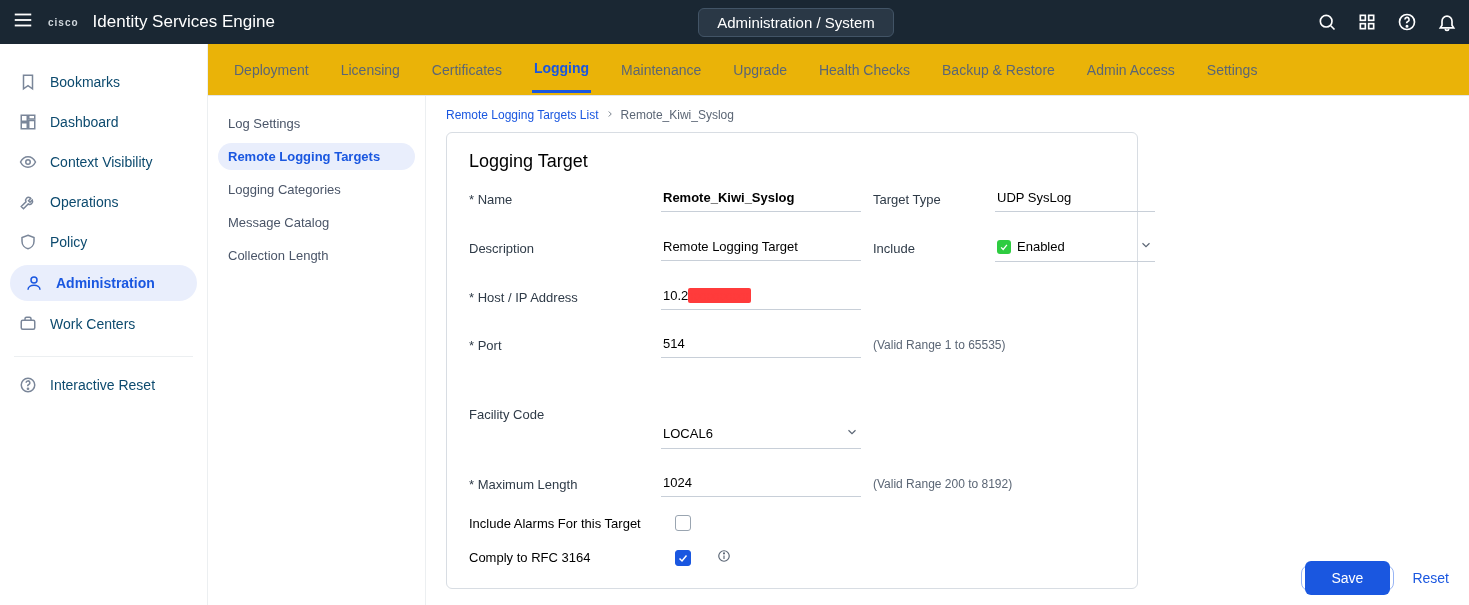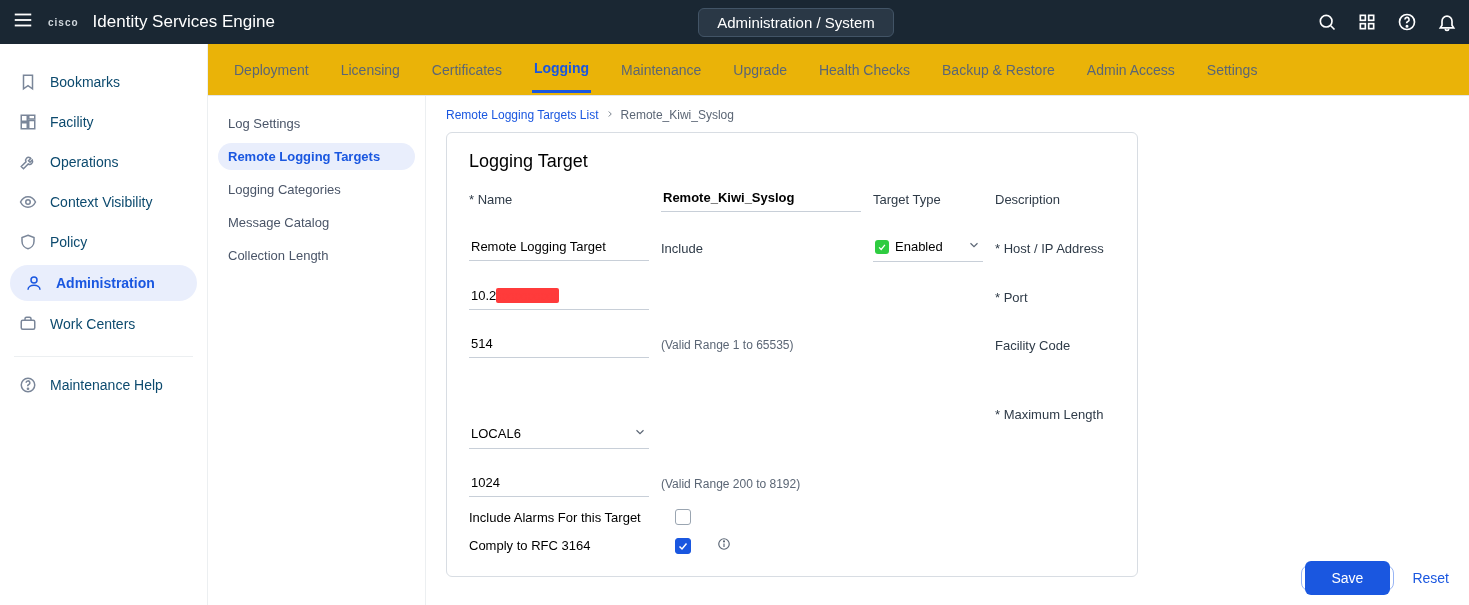--- a/index.html
+++ b/index.html
@@ -92,21 +92,21 @@
   .status-pill {
     display:inline-flex; align-items:center; gap:6px; border-bottom:1px solid #c8cfd8; padding:4px 2px 6px 2px;
     font-size:13px; cursor:pointer; width:100%;
   }
   .status-dot { width:14px; height:14px; background:#2ecc40; border-radius:3px; display:inline-flex; align-items:center; justify-content:center;}
   .status-dot svg { width:10px; height:10px; }
   .hint { font-size: 12px; color:#5b6675; }
 
   .redact { background:#ff3b3b; color:#ff3b3b; border-radius:2px; padding:0 2px; user-select:none;}
 
-  .chk-row { display:flex; align-items:center; gap:26px; margin-top:12px; font-size:13px;}
+  .chk-row { display:flex; align-items:center; gap:26px; margin-top:18px; font-size:13px;}
   .chk-row .lbl2 { width: 180px; }
   .checkbox {
     width:16px; height:16px; border:1px solid #9aa5b1; border-radius:3px; display:inline-flex;
     align-items:center; justify-content:center; cursor:pointer;
   }
   .checkbox.checked { background:#1a57e0; border-color:#1a57e0; }
   .checkbox.checked svg { width:12px; height:12px; }
   .info-ic svg { width:14px; height:14px; stroke:#5b6675;}
 
   .footer-actions {
@@ -181,38 +181,38 @@
     </div>
     <div class="side-item">
       <span class="ico">
           <svg viewBox="0 0 24 24" fill="none" stroke="#7a8699" stroke-width="2">
             <rect x="3" y="3" width="8" height="8"></rect>
             <rect x="13" y="3" width="8" height="5"></rect>
             <rect x="13" y="10" width="8" height="11"></rect>
             <rect x="3" y="13" width="8" height="8"></rect>
           </svg>
         </span>
-      <span>Facility</span>
-    </div>
-    <div class="side-item">
-      <span class="ico">
-          <svg viewBox="0 0 24 24" fill="none" stroke="#7a8699" stroke-width="2">
-            <path d="M14.7 6.3a4 4 0 00-5.4 5.4L3 18l3 3 6.3-6.3a4 4 0 005.4-5.4l-3 3-2-2 3-3z"></path>
-          </svg>
-        </span>
-      <span>Operations</span>
+      <span>Dashboard</span>
     </div>
     <div class="side-item">
       <span class="ico">
           <svg viewBox="0 0 24 24" fill="none" stroke="#7a8699" stroke-width="2">
             <circle cx="12" cy="12" r="3"></circle>
             <path d="M2 12s3.5-7 10-7 10 7 10 7-3.5 7-10 7S2 12 2 12z"></path>
           </svg>
         </span>
       <span>Context Visibility</span>
+    </div>
+    <div class="side-item">
+      <span class="ico">
+          <svg viewBox="0 0 24 24" fill="none" stroke="#7a8699" stroke-width="2">
+            <path d="M14.7 6.3a4 4 0 00-5.4 5.4L3 18l3 3 6.3-6.3a4 4 0 005.4-5.4l-3 3-2-2 3-3z"></path>
+          </svg>
+        </span>
+      <span>Operations</span>
     </div>
     <div class="side-item">
       <span class="ico">
           <svg viewBox="0 0 24 24" fill="none" stroke="#7a8699" stroke-width="2">
             <path d="M12 3l8 3v5c0 5-3.5 9-8 10-4.5-1-8-5-8-10V6l8-3z"></path>
           </svg>
         </span>
       <span>Policy</span>
     </div>
     <div class="side-item active">
@@ -235,21 +235,21 @@
     </div>
     <div class="side-divider"></div>
     <div class="side-item side-help">
       <span class="ico">
           <svg viewBox="0 0 24 24" fill="none" stroke="#7a8699" stroke-width="2">
             <circle cx="12" cy="12" r="9"></circle>
             <path d="M9.5 9a2.5 2.5 0 1 1 3.5 2.3c-.9.4-1.5 1-1.5 2.2"></path>
             <circle cx="12" cy="17" r="0.8" fill="#7a8699"></circle>
           </svg>
         </span>
-      <span>Maintenance Help</span>
+      <span>Interactive Reset</span>
     </div>
   </div>
 
   <div style="flex:1; display:flex; flex-direction:column; background:#fff;">
 
     <div class="tabs-row">
       <span class="tab-item">Deployment</span>
       <span class="tab-item">Licensing</span>
       <span class="tab-item">Certificates</span>
       <span class="tab-item active">Logging</span>
@@ -281,20 +281,21 @@
         </div>
 
         <div class="panel">
           <div class="panel-title">Logging Target</div>
 
           <div class="field-grid">
 
             <span class="lbl">* Name</span>
             <input class="val-input name-val" value="Remote_Kiwi_Syslog" style="">
             <span class="lbl">Target Type</span>
+            <span class="static-val">UDP SysLog</span>
 
             <span class="lbl">Description</span>
             <input class="val-input" value="Remote Logging Target" style="">
             <span class="lbl">Include</span>
             <span class="status-pill">
               <span class="status-dot">
                   <svg viewBox="0 0 24 24" fill="none" stroke="#fff" stroke-width="3">
                     <polyline points="5 13 10 18 19 7"></polyline>
                   </svg>
                 </span>

